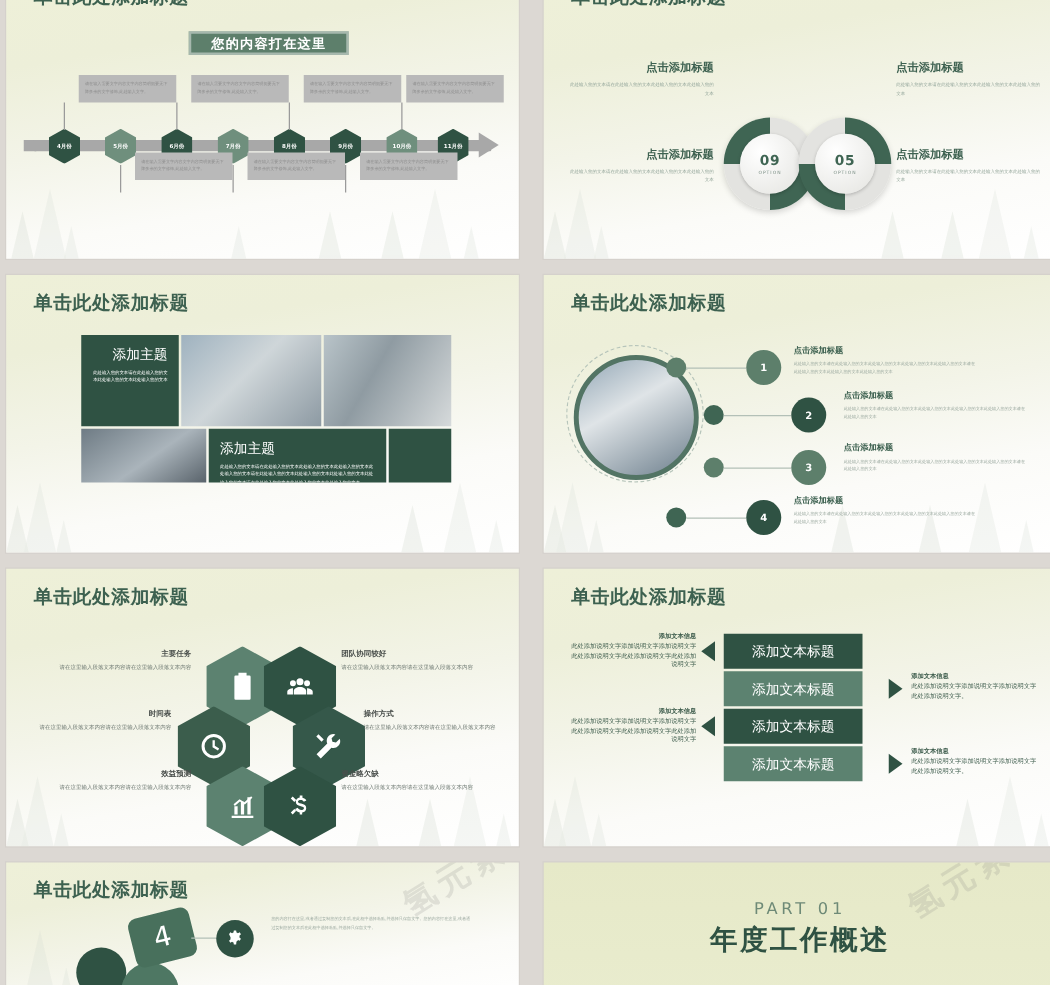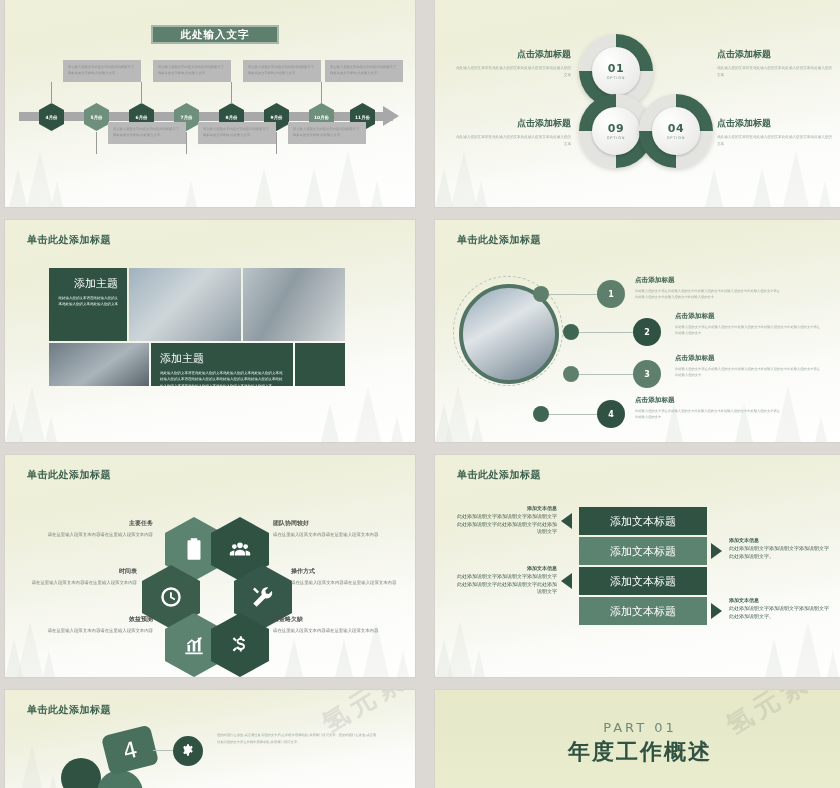--- a/index.html
+++ b/index.html
@@ -24,21 +24,21 @@
   }
   .slide.r1{margin-top:-8px;}
   
   .forest{position:absolute;left:0;right:0;bottom:0;height:62%;pointer-events:none;opacity:.5;}
   .tree{position:absolute;bottom:0;width:0;height:0;border-left:9px solid transparent;border-right:9px solid transparent;border-bottom:38px solid #cfd8cc;opacity:.55;}
   .tree.b{border-left-width:13px;border-right-width:13px;border-bottom-width:56px;opacity:.4;}
   .tree.s{border-left-width:6px;border-right-width:6px;border-bottom-width:26px;opacity:.45;}
 
   .s-title{
     position:absolute;left:22px;top:13px;
-    font-size:10px;font-weight:bold;color:#3d6150;letter-spacing:.5px;
+    font-size:15px;font-weight:bold;color:#3d6150;letter-spacing:.5px;
   }
   .s-title.cut{top:-4px;}
 
   
   .mini-banner{
     position:absolute;left:146px;top:33px;width:128px;height:19px;
     background:#5d7f6b;color:#fff;font-size:10.5px;font-weight:bold;
     display:flex;align-items:center;justify-content:center;letter-spacing:1px;
     box-shadow:inset 0 0 0 2px rgba(255,255,255,.45);
   }
@@ -69,21 +69,21 @@
     align-items:center;justify-content:center;}
   .ring-num{font-size:11px;font-weight:bold;color:#3f6553;letter-spacing:.5px;}
   .ring-opt{font-size:3.6px;color:#7b8f85;letter-spacing:.8px;margin-top:1px;}
   .r-cap{position:absolute;width:118px;}
   .r-cap h4{margin:0 0 4px;font-size:9px;font-weight:bold;color:#3d6150;}
   .r-cap p{margin:0;font-size:3.6px;line-height:1.9;color:#95a79c;}
   .r-cap.left{text-align:right;}
   .r-cap.right{text-align:left;}
 
   
-  .pg{position:absolute;left:44px;top:48px;width:296px;height:118px;}
+  .pg{position:absolute;left:60px;top:48px;width:296px;height:118px;}
   .pcell{position:absolute;overflow:hidden;}
   .pgreen{background:#2f5243;color:#fff;padding:8px 9px;box-sizing:border-box;}
   .pgreen h5{margin:0 0 4px;font-size:11px;font-weight:normal;}
   .pgreen p{margin:0;font-size:3.5px;line-height:1.85;}
   .photo{background:linear-gradient(135deg,#9fb2bf,#cfd6d9 45%,#8d9aa3);}
   .photo.p2{background:linear-gradient(120deg,#b9c4c9,#8f9ba2 40%,#d6dadb);}
   .photo.p3{background:linear-gradient(145deg,#6e7b84,#aab4bb 55%,#59636b);}
 
   
   .bigcirc{position:absolute;left:24px;top:64px;width:92px;height:92px;border-radius:50%;
@@ -103,21 +103,21 @@
   .hx{position:absolute;width:58px;height:64px;
     clip-path:polygon(50% 0,100% 25%,100% 75%,50% 100%,0 75%,0 25%);
     display:flex;align-items:center;justify-content:center;}
   .hx svg{width:26px;height:26px;fill:#fff;}
   .hcap{position:absolute;width:118px;}
   .hcap h4{margin:0 0 3px;font-size:6px;font-weight:bold;color:#4a4f4c;}
   .hcap p{margin:0;font-size:4.4px;line-height:1.65;color:#6f7a73;}
   .hcap.l{text-align:right;}
 
   
-  .barlist{position:absolute;left:144px;top:52px;width:128px;}
+  .barlist{position:absolute;left:144px;top:52px;width:111px;}
   .bar{height:28px;display:flex;align-items:center;justify-content:center;
     color:#fff;font-size:11px;margin-bottom:2px;}
   .bcap{position:absolute;width:100px;}
   .bcap h4{margin:0 0 2px;font-size:5px;font-weight:bold;color:#3d5c4c;}
   .bcap p{margin:0;font-size:5px;line-height:1.5;color:#3d5c4c;}
   .bcap.l{text-align:right;}
   .tri{position:absolute;width:0;height:0;border-top:8px solid transparent;border-bottom:8px solid transparent;}
   .tri.l{border-right:11px solid #2f5243;}
   .tri.r{border-left:11px solid #2f5243;}
 
@@ -152,21 +152,21 @@
       <div class="tree b" style="left:22px"></div>
         <div class="tree" style="left:4px"></div>
       <div class="tree s" style="left:46px"></div>
         <div class="tree" style="left:300px"></div>
       <div class="tree b" style="left:330px"></div>
         <div class="tree s" style="left:366px"></div>
       <div class="tree" style="left:250px"></div>
         <div class="tree s" style="left:180px"></div>
     </div>
     <div class="s-title cut">单击此处添加标题</div>
-    <div class="mini-banner">此处输入文字</div>
+    <div class="mini-banner">您的内容打在这里</div>
 
     <div class="tl-dots"></div>
     <div class="tl-bar"></div>
     <div class="tl-arrow"></div>
 
     <div class="hexm" style="left:34px">4月份</div>
     <div class="hexm lt" style="left:79px">5月份</div>
     <div class="hexm" style="left:124px">6月份</div>
     <div class="hexm lt" style="left:169px">7月份</div>
     <div class="hexm" style="left:214px">8月份</div>
@@ -196,35 +196,29 @@
       <div class="tree b" style="left:16px"></div>
         <div class="tree" style="left:0px"></div>
       <div class="tree s" style="left:40px"></div>
         <div class="tree" style="left:318px"></div>
       <div class="tree b" style="left:348px"></div>
         <div class="tree s" style="left:384px"></div>
       <div class="tree" style="left:270px"></div>
     </div>
     <div class="s-title cut">单击此处添加标题</div>
 
-    <div class="ring" style="left:144px;top:42px">
-      <div class="ring-in">
-        <span class="ring-num">01</span>
-        <span class="ring-opt">OPTION</span>
-      </div>
-    </div>
     <div class="ring alt" style="left:144px;top:102px">
       <div class="ring-in">
         <span class="ring-num">09</span>
         <span class="ring-opt">OPTION</span>
       </div>
     </div>
     <div class="ring" style="left:204px;top:102px">
       <div class="ring-in">
-        <span class="ring-num">04</span>
+        <span class="ring-num">05</span>
         <span class="ring-opt">OPTION</span>
       </div>
     </div>
 
     <div class="r-cap left" style="left:18px;top:56px">
       <h4>点击添加标题</h4>
       <p>此处输入您的文本请在此处输入您的文本此处输入您的文本此处输入您的文本</p>
     </div>
     <div class="r-cap right" style="left:282px;top:56px">
       <h4>点击添加标题</h4>

